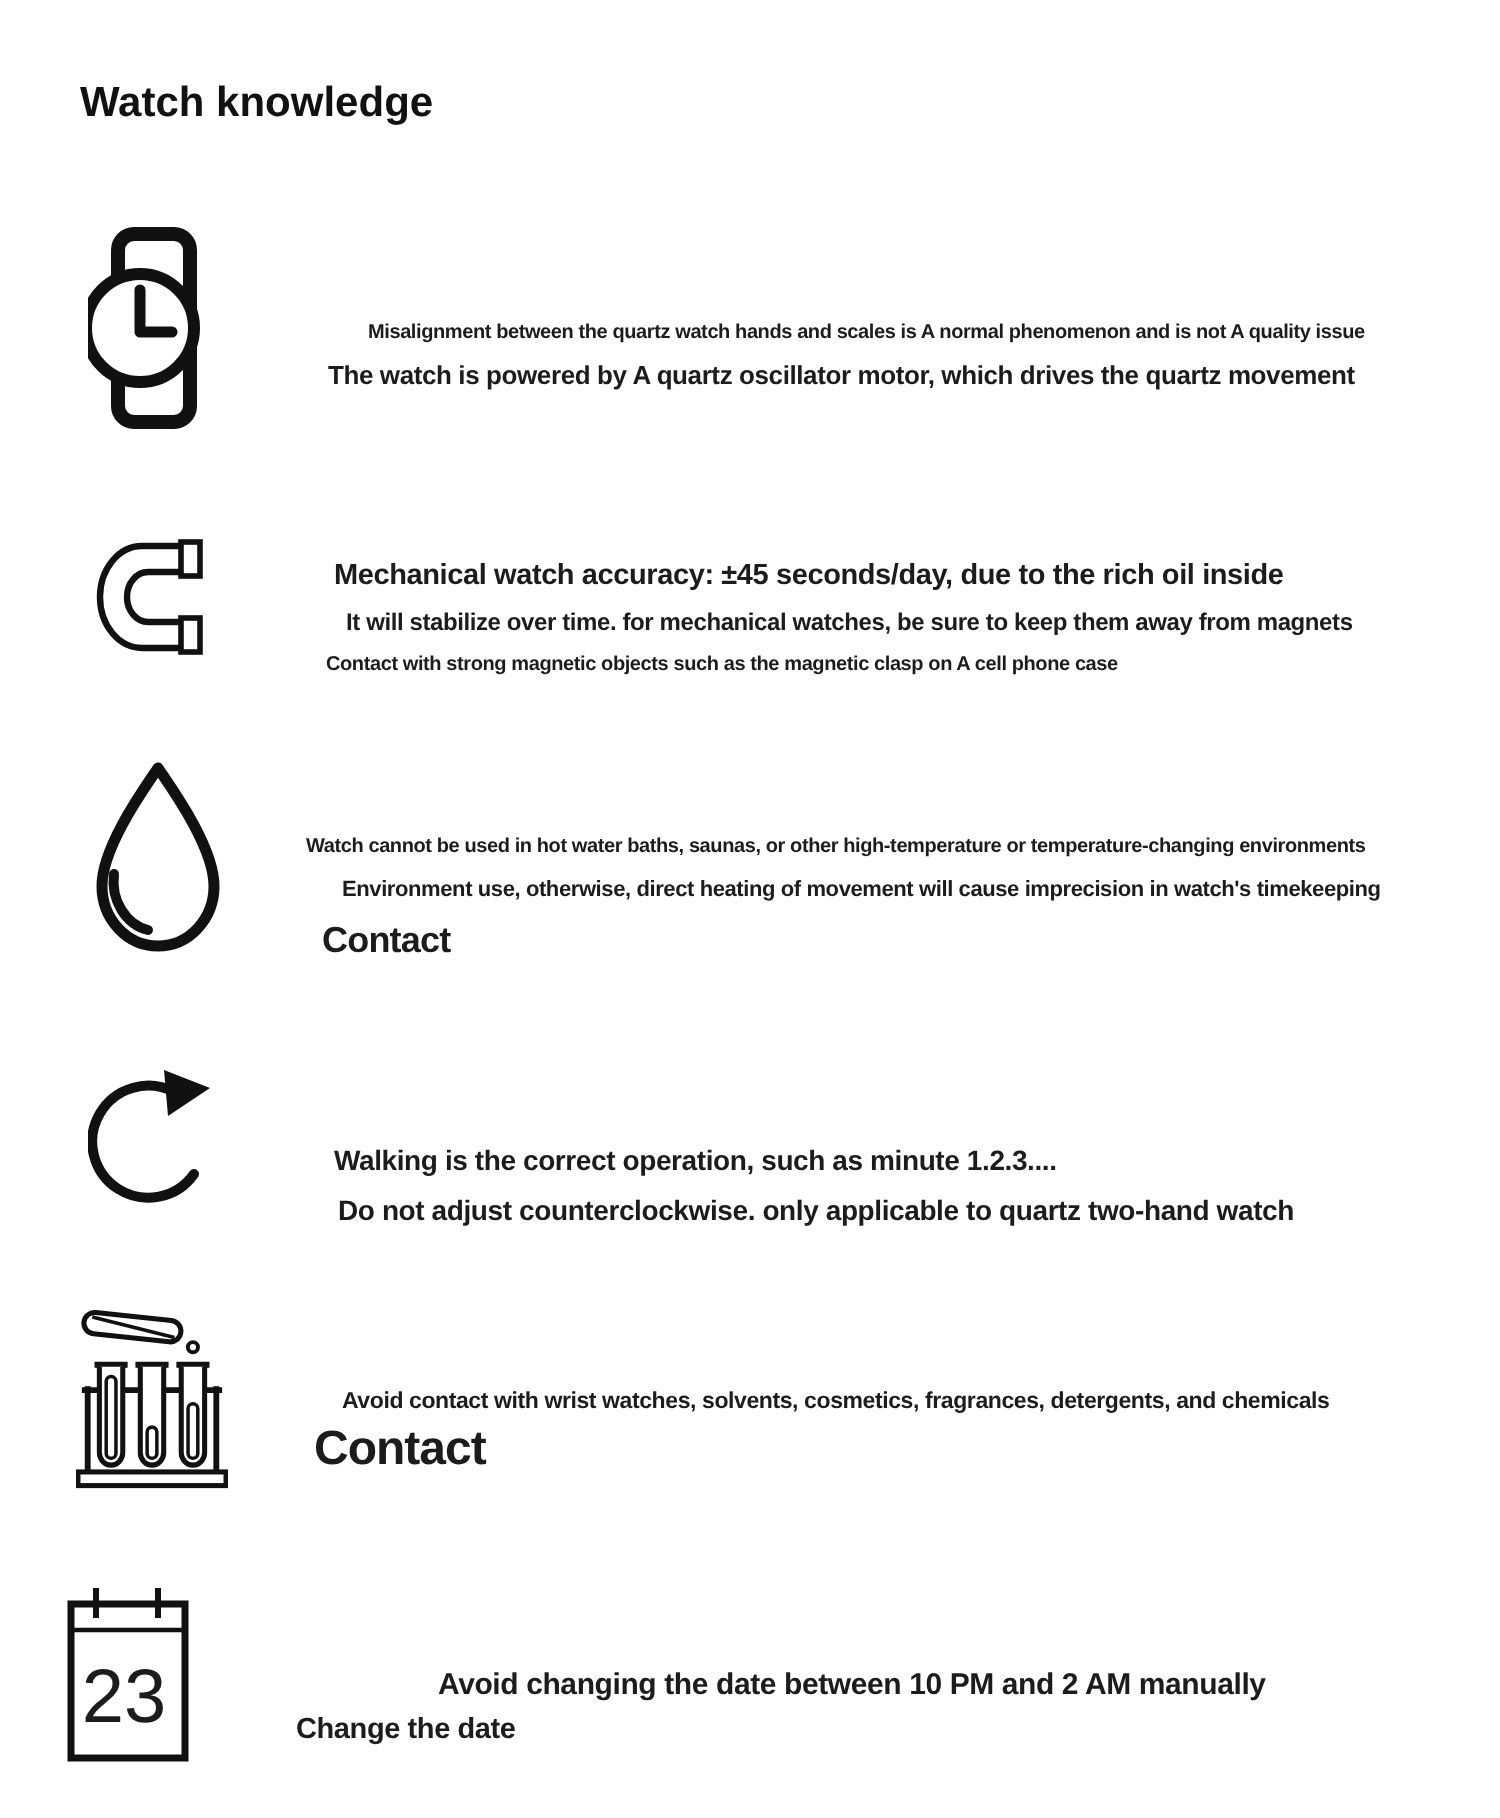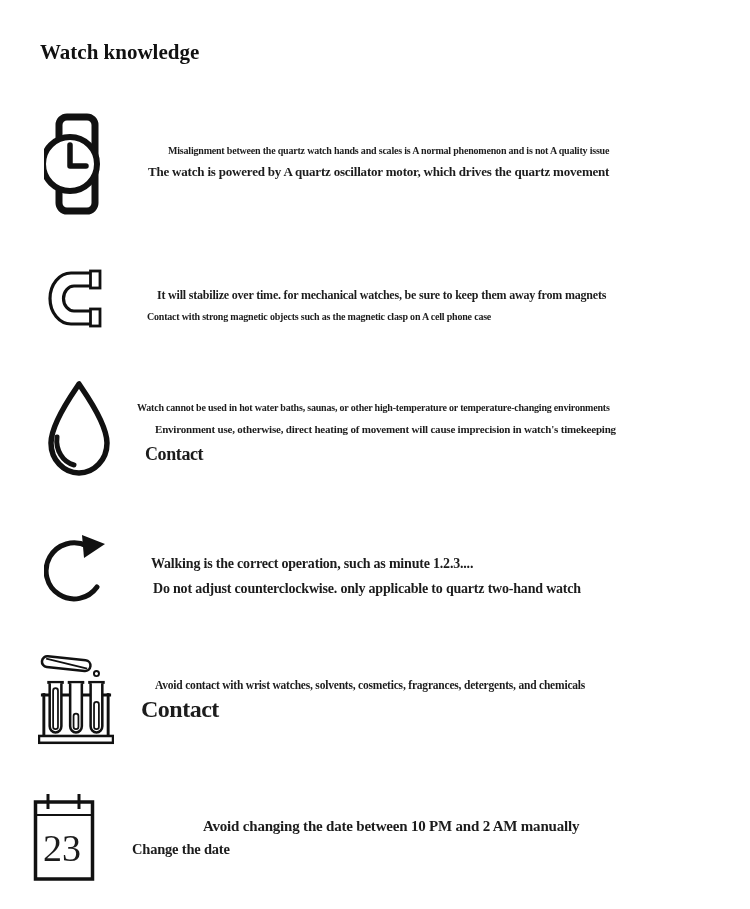--- a/index.html
+++ b/index.html
@@ -1,40 +1,40 @@
 <!DOCTYPE html>
 <html><head>
 <meta charset="utf-8">
 <style>
   html,body{margin:0;padding:0;background:#ffffff;}
   #canvas{
     position:relative;
     width:750px;
     height:909px;
     background:#ffffff;
-    font-family:Liberation Serif, serif;
+    font-family:Liberation Sans, sans-serif;
     overflow:hidden;
   }
   .title{
     position:absolute;
     left:40px;top:40px;
     margin:0;
     font-size:21px;
     font-weight:700;
     color:#111111;
     white-space:nowrap;
   }
   .icon{
     position:absolute;
     display:block;
   }
   .icon svg{display:block;width:100%;height:100%;}
   .ln{
     position:absolute;
-    margin:0;
+    margin:16px;
     font-weight:700;
     color:#1c1c1c;
     white-space:nowrap;
     line-height:1;
     letter-spacing:-0.2px;
   }
   #t0a{left:168px;top:146px;font-size:10px}
   #t0b{left:148px;top:165px;font-size:13px}
   #t1a{left:151px;top:265px;font-size:14.5px}
   #t1b{left:157px;top:289px;font-size:12px}
@@ -75,20 +75,21 @@
   <p class="ln" id="t0b">The watch is powered by A quartz oscillator motor, which drives the quartz movement</p>
 
   <span class="icon" id="i1">
     <svg viewBox="0 0 54 59" xmlns="http://www.w3.org/2000/svg">
       <path d="M51 4 H23 A21 25.5 0 0 0 23 55 H51" fill="none" stroke="#111" stroke-width="3.2"></path>
       <path d="M51 17 H26 A10.5 12.5 0 0 0 26 42 H51" fill="none" stroke="#111" stroke-width="3.2"></path>
       <rect x="42.5" y="2" width="9.5" height="17" fill="#fff" stroke="#111" stroke-width="2.8"></rect>
       <rect x="42.5" y="40" width="9.5" height="17" fill="#fff" stroke="#111" stroke-width="2.8"></rect>
     </svg>
   </span>
+  <p class="ln" id="t1a">Mechanical watch accuracy: ±45 seconds/day, due to the rich oil inside</p>
   <p class="ln" id="t1c">Contact with strong magnetic objects such as the magnetic clasp on A cell phone case</p>
   <p class="ln" id="t1b">It will stabilize over time. for mechanical watches, be sure to keep them away from magnets</p>
 
   <span class="icon" id="i2">
     <svg viewBox="0 0 74 102" xmlns="http://www.w3.org/2000/svg">
       <path d="M37 5 C31 14 9 44 9 64 a28 30 0 0 0 56 0 C65 44 43 14 37 5 Z" fill="none" stroke="#111" stroke-width="5.5" stroke-linejoin="round"></path>
       <path d="M15 58 a22 25 0 0 0 17 28" fill="none" stroke="#111" stroke-width="5" stroke-linecap="round"></path>
     </svg>
   </span>
   <p class="ln" id="t2b">Environment use, otherwise, direct heating of movement will cause imprecision in watch's timekeeping</p>

